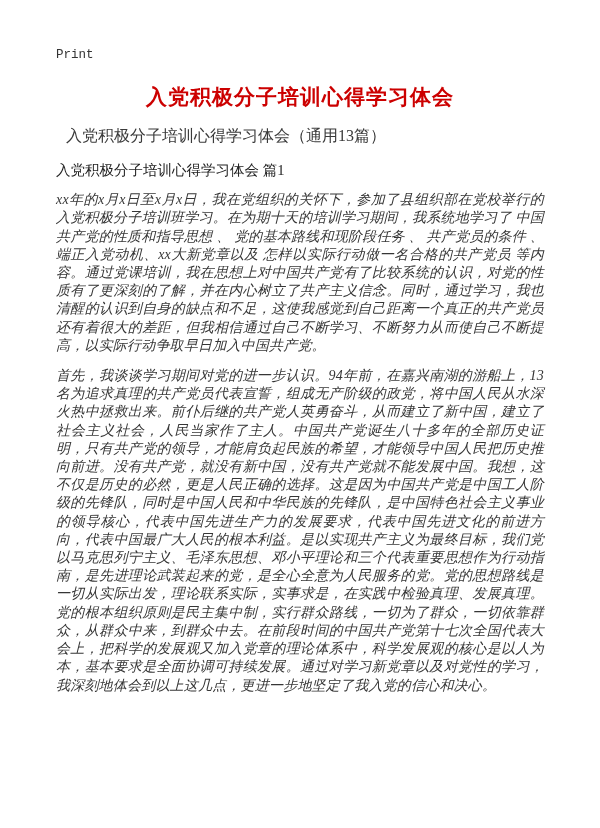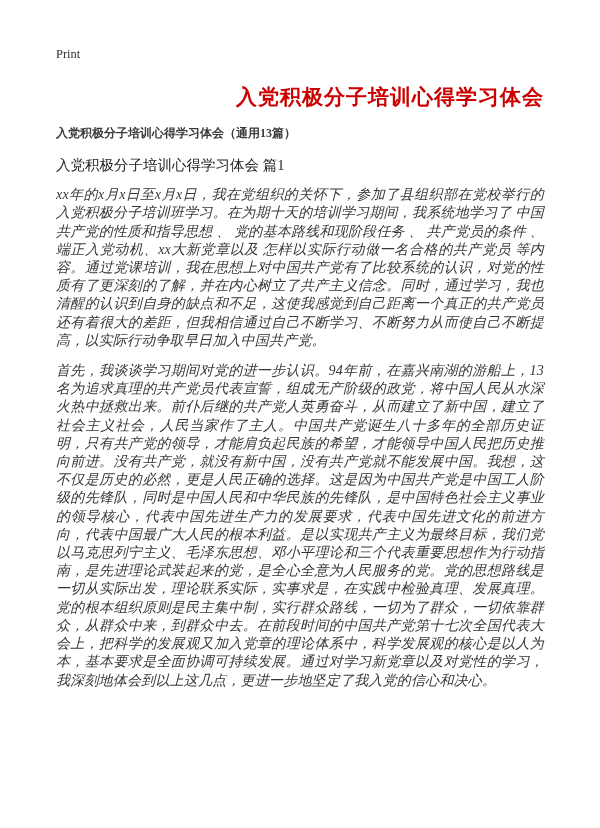--- a/index.html
+++ b/index.html
@@ -17,39 +17,39 @@
   }
   .page {
     box-sizing: border-box;
     width: 600px;
     height: 828px;
     padding: 44px 56px 0 56px;
     background: #ffffff;
   }
   .print-link {
     display: inline-block;
-    font-family: Liberation Serif, serif;
+    font-family: Liberation Mono, monospace;
     font-size: 12.5px;
     color: #333333;
     text-decoration: none;
     cursor: pointer;
   }
   .doc-title {
     margin: 24px 0 0 0;
-    text-align: right;
+    text-align: center;
     font-size: 21px;
     font-weight: bold;
     color: #cc0000;
     letter-spacing: 1px;
     line-height: 1.1;
   }
   .doc-subtitle {
-    margin: 17px 0 0 0;
-    font-size: 12px;
-    font-weight: bold;
+    margin: 17px 0 0 10px;
+    font-size: 16px;
+    font-weight: normal;
     color: #3a3a3a;
     line-height: 1.25;
   }
   .section-heading {
     margin: 15px 0 0 0;
     font-size: 14.5px;
     font-weight: normal;
     color: #222222;
     line-height: 1.25;
   }

